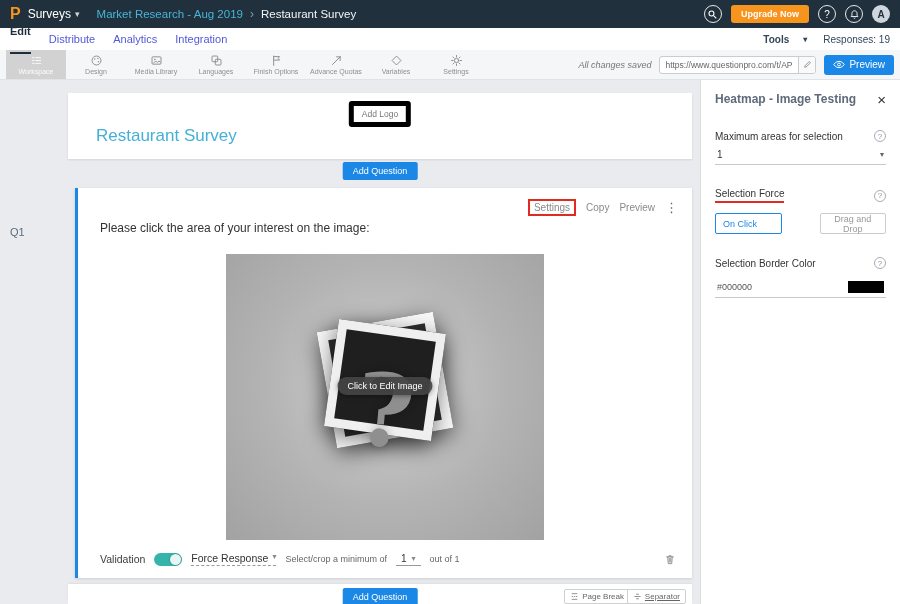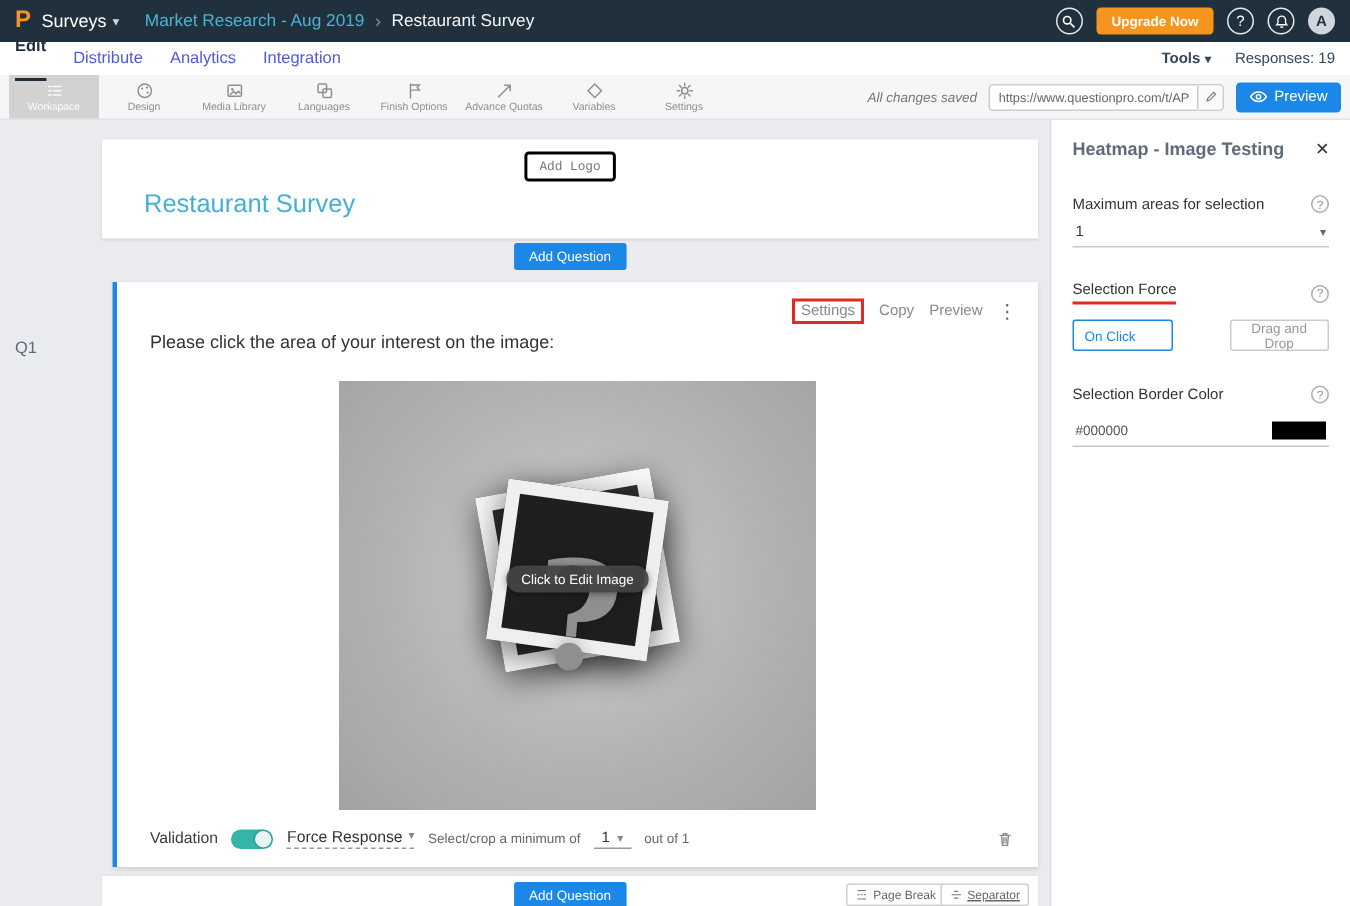--- a/index.html
+++ b/index.html
@@ -17,41 +17,41 @@
   .topbar-right { margin-left: auto; display: flex; align-items: center; gap: 9px; }
   .circle-icon { width: 18px; height: 18px; border: 1px solid #e6e9ec; border-radius: 50%; display: flex; align-items: center; justify-content: center; color: #fff; font-size: 10px; cursor: pointer; }
   .upgrade-btn { background: #f7941d; border: none; color: #fff; font-size: 9px; font-weight: bold; padding: 4px 10px; border-radius: 3px; cursor: pointer; font-family: inherit; }
   .avatar { width: 18px; height: 18px; border-radius: 50%; background: #cfd6dd; color: #24323f; font-size: 10px; font-weight: bold; display: flex; align-items: center; justify-content: center; cursor: pointer; }
 
   
   .navbar { position: absolute; top: 28px; left: 0; right: 0; height: 22px; background: #fff; display: flex; align-items: center; padding: 0 10px; gap: 18px; z-index: 8; }
   .nav-link { font-size: 11px; color: #4f5ad8; cursor: pointer; }
   .nav-link.active { color: #1f2d3d; font-weight: bold; border-bottom: 2px solid #1f2d3d; padding-bottom: 15px; }
   .navbar-right { margin-left: auto; display: flex; align-items: center; gap: 16px; }
-  .tools-link { font-size: 10px; color: #33475b; font-weight: bold; cursor: pointer; display: flex; gap: 3px; align-items: center; }
+  .tools-link { font-size: 10px; color: #33475b; font-weight: bold; cursor: pointer; display: flex; gap: 14px; align-items: center; }
   .tools-link .caret { font-size: 8px; }
   .responses { font-size: 10px; color: #33475b; }
 
   
   .toolbar { position: absolute; top: 50px; left: 0; right: 0; height: 30px; background: #f5f6f7; border-bottom: 1px solid #e0e2e4; display: flex; align-items: stretch; padding-left: 6px; z-index: 7; }
   .tb-item { width: 60px; display: flex; flex-direction: column; align-items: center; justify-content: center; gap: 1px; cursor: pointer; }
   .tb-item .lbl { font-size: 7px; color: #8f8f8f; white-space: nowrap; }
   .tb-item.selected { background: #d2d2d2; }
   .tb-item.selected .lbl { color: #fdfdfd; }
   .toolbar-right { margin-left: auto; display: flex; align-items: center; gap: 8px; padding-right: 6px; }
   .saved { font-size: 9px; font-style: italic; color: #777; }
   .url-box { display: flex; align-items: center; background: #fff; border: 1px solid #ccc; border-radius: 3px; height: 18px; overflow: hidden; }
   .url-input { border: none; outline: none; width: 138px; font-size: 8.5px; color: #666; padding: 0 5px; font-family: inherit; }
   .pencil-btn { width: 17px; height: 18px; border-left: 1px solid #ccc; display: flex; align-items: center; justify-content: center; cursor: pointer; background: #fafafa; }
   .preview-btn { background: #1b87e6; border: none; color: #fff; font-size: 10px; height: 20px; padding: 0 9px; border-radius: 3px; display: flex; align-items: center; gap: 4px; cursor: pointer; font-family: inherit; }
 
   
   .q-number { position: absolute; left: 10px; top: 226px; font-size: 11px; color: #5c6b7a; }
   .survey-head { position: absolute; left: 68px; top: 93px; width: 624px; height: 66px; background: #fff; box-shadow: 0 1px 2px rgba(0,0,0,.1); }
-  .add-logo-btn { position: absolute; left: 50%; transform: translateX(-50%); top: 8px; background: #fff; border: 2px solid #000000; border-radius: 3px; font-size: 8.5px; color: #777; padding: 3px 8px; cursor: pointer; font-family: Liberation Mono, monospace; }
+  .add-logo-btn { position: absolute; left: 50%; transform: translateX(-50%); top: 8px; background: #fff; border: 5px solid #000000; border-radius: 3px; font-size: 8.5px; color: #777; padding: 3px 8px; cursor: pointer; font-family: Liberation Sans, sans-serif; }
   .survey-title { position: absolute; left: 28px; top: 33px; font-size: 17px; font-weight: normal; color: #45b0d6; }
 
   .add-row { position: absolute; left: 68px; top: 162px; width: 624px; height: 18px; }
   .add-question-btn { position: absolute; left: 50%; transform: translateX(-50%); top: 0; background: #1b87e6; border: none; color: #fff; font-size: 9px; padding: 4px 10px; border-radius: 2px; cursor: pointer; font-family: inherit; }
   .add-intro-btn { position: absolute; right: 26px; top: 1px; background: #fdfdfd; border: 1px solid #ccc; color: #999; font-size: 13px; padding: 3px 8px; border-radius: 2px; cursor: pointer; font-family: inherit; margin-top: 40px; }
 
   
   .question-card { position: absolute; left: 75px; top: 188px; width: 617px; height: 390px; background: #fff; border-left: 3px solid #1b87e6; box-shadow: 0 1px 3px rgba(0,0,0,.12); }
   .q-actions { position: absolute; top: 11px; right: 14px; display: flex; align-items: center; gap: 10px; font-size: 10px; color: #8a8a8a; }
   .q-action { cursor: pointer; }

